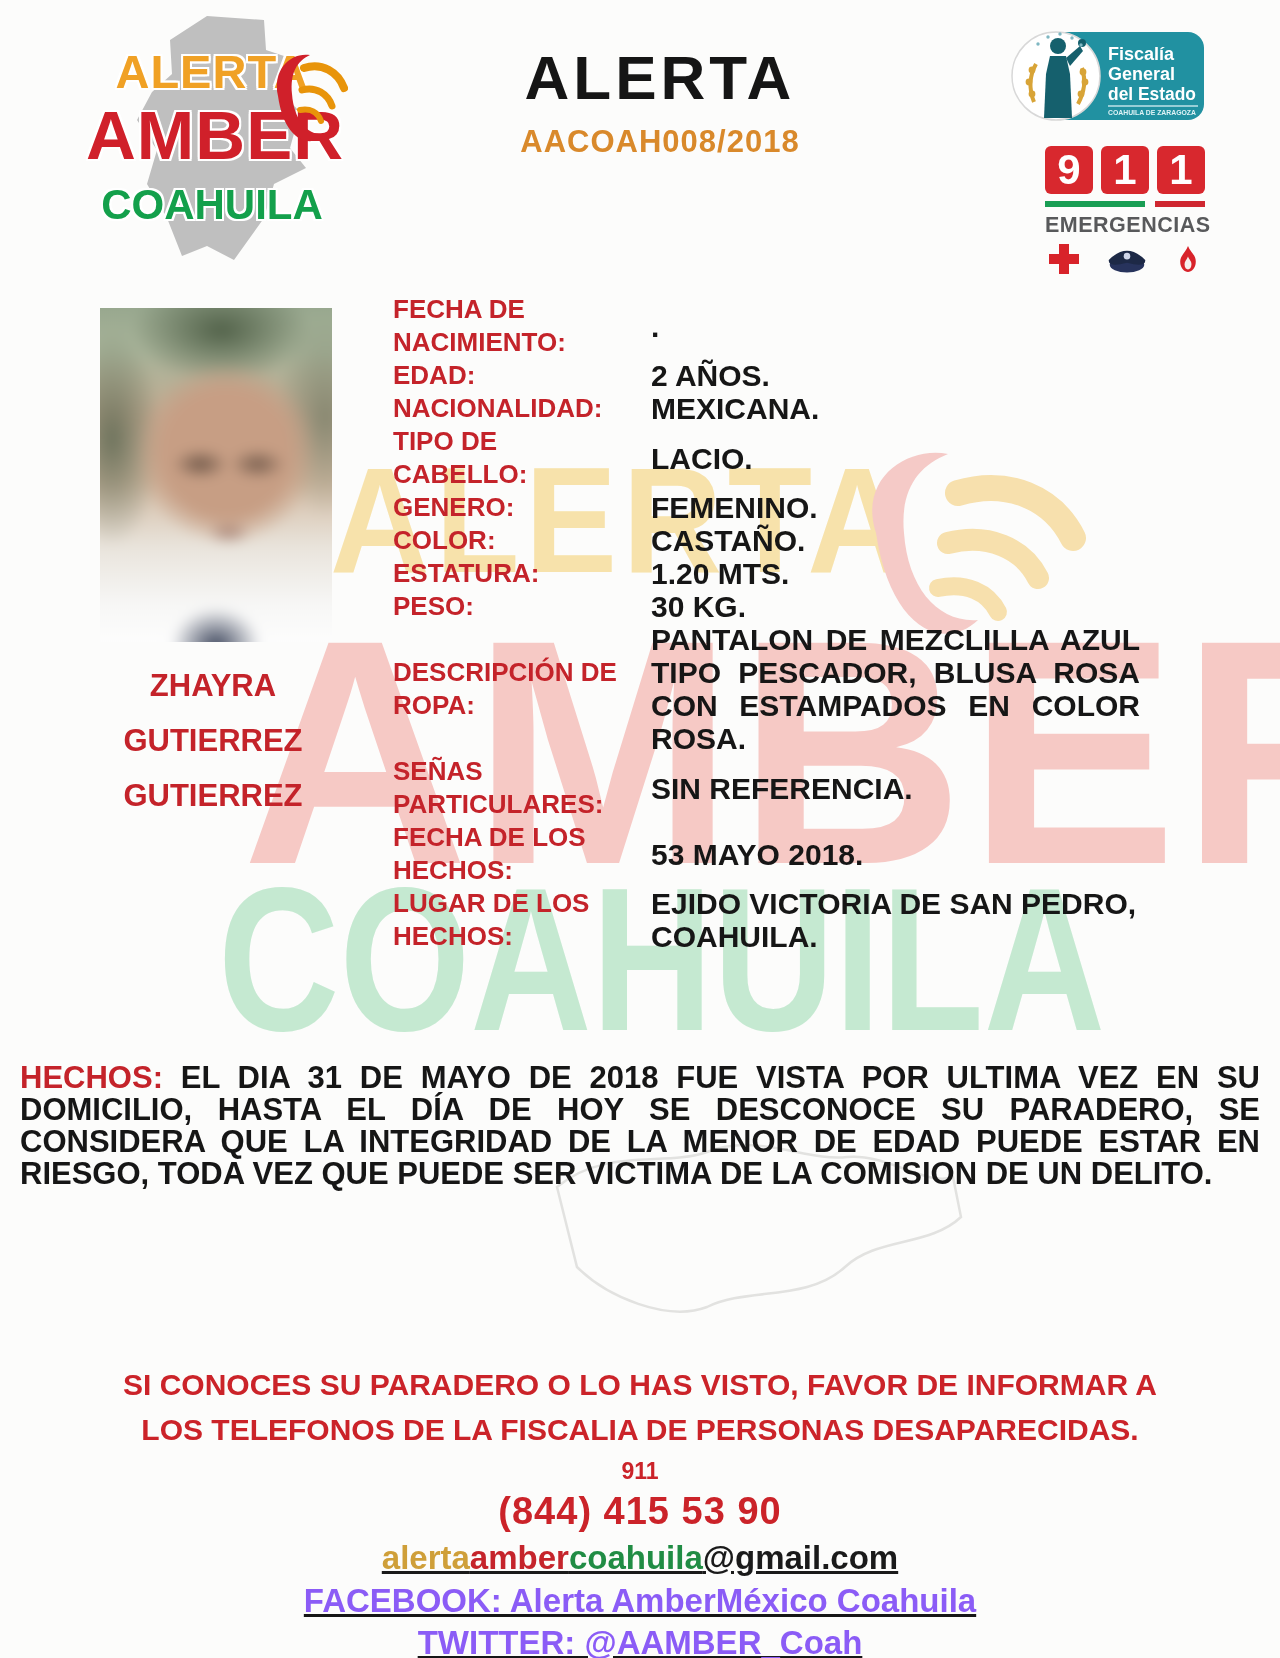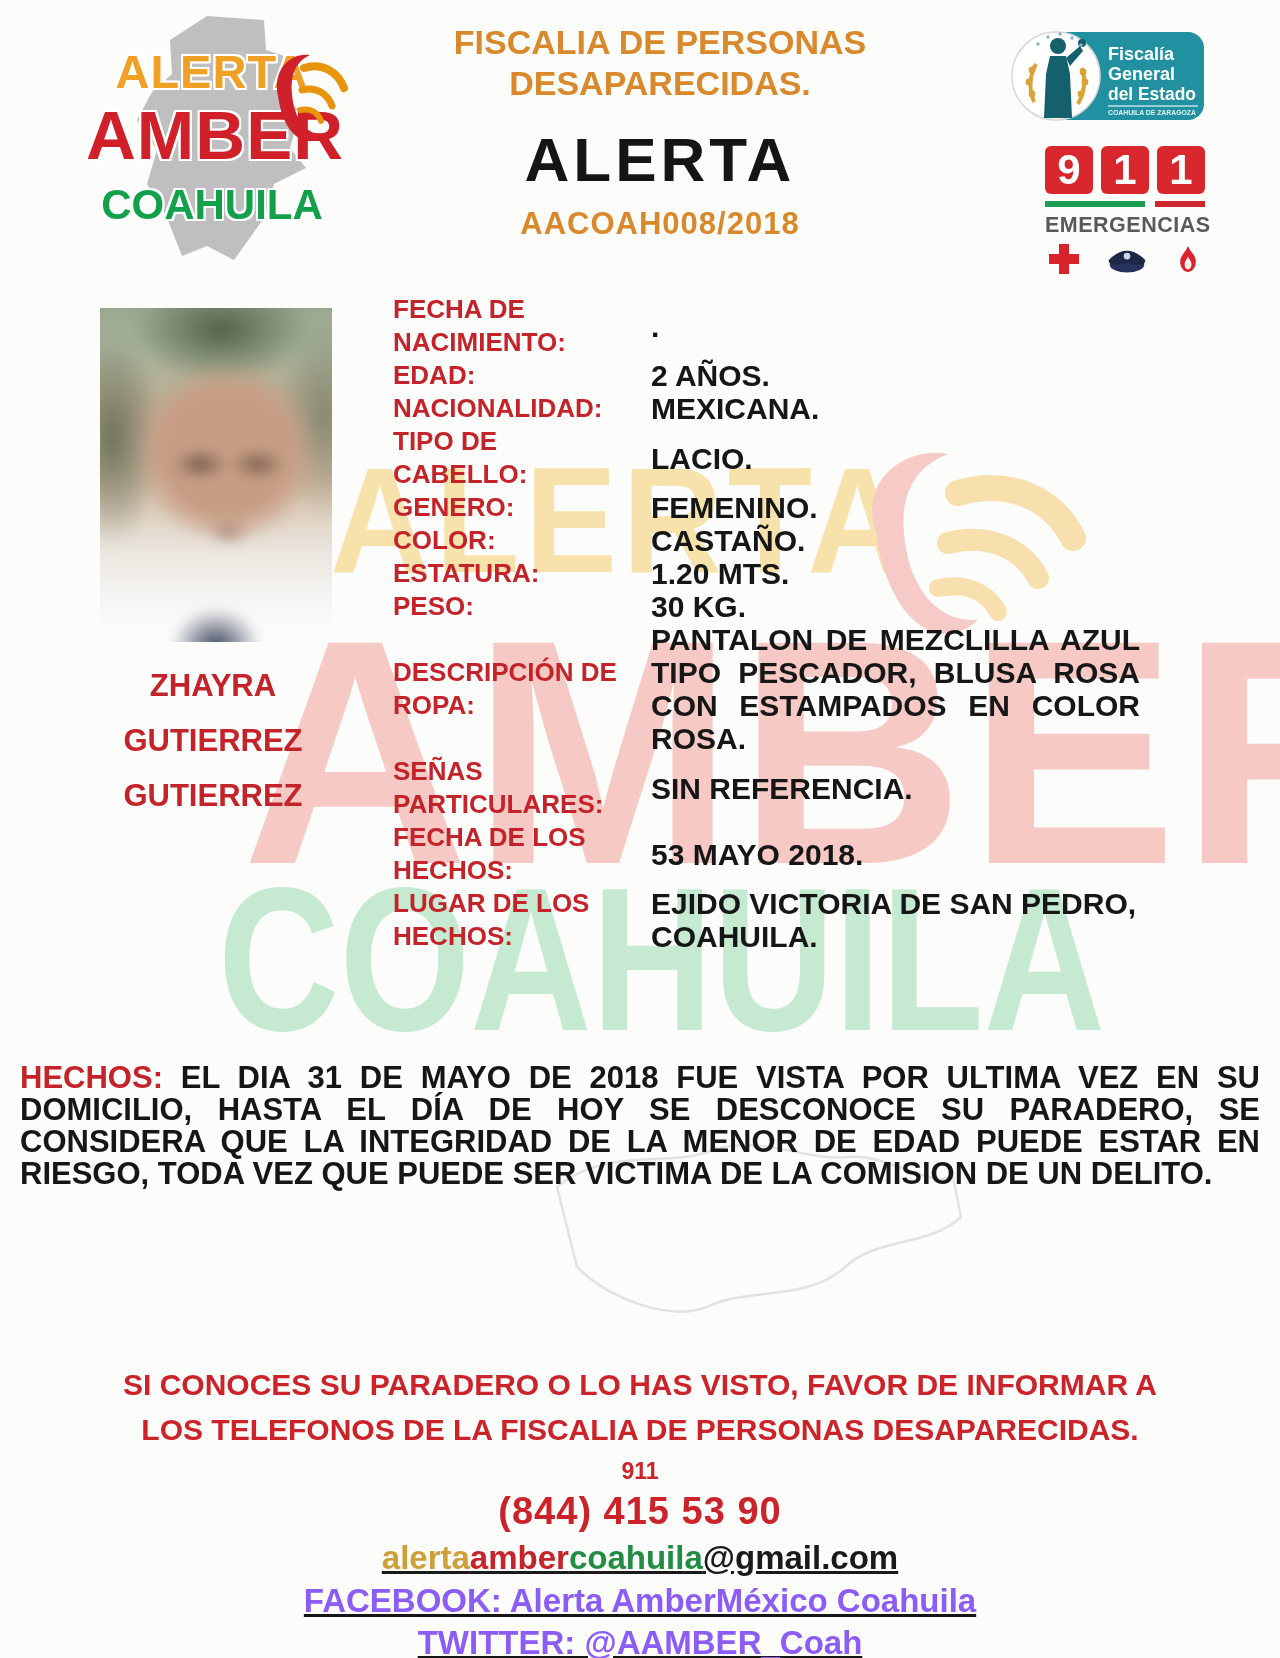--- a/index.html
+++ b/index.html
@@ -112,22 +112,20 @@
     <span class="l3">COAHUILA</span>
     <svg class="waves" width="78" height="120" viewBox="0 0 78 120">
       <path d="M8,50 C2,22 22,6 40,9 C27,15 20,27 22,48 C24,75 38,90 55,88 C40,104 14,94 8,50 Z" fill="#d0202a"></path>
       <path d="M34,22 C52,16 68,26 74,42" stroke="#e8940a" stroke-width="8" fill="none" stroke-linecap="round"></path>
       <path d="M32,44 C46,40 58,48 62,60" stroke="#e8940a" stroke-width="7" fill="none" stroke-linecap="round"></path>
       <path d="M30,64 C40,62 48,66 51,75" stroke="#e8940a" stroke-width="6" fill="none" stroke-linecap="round"></path>
     </svg>
   </div>
 
   <div class="hcenter">
-    <div class="org">FISCALIA DE PERSONAS
-DESAPARECIDAS.</div>
     <div class="alert-title">ALERTA</div>
     <div class="case-no">AACOAH008/2018</div>
   </div>
 
   <svg class="badge" width="200" height="102" viewBox="0 0 200 102">
     <rect x="30" y="2" width="166" height="88" rx="16" fill="#2191a1"></rect>
     <circle cx="48" cy="46" r="44" fill="#ffffff" stroke="#d8d8d8" stroke-width="1.5"></circle>
     <g>
       <circle cx="50" cy="16" r="8" fill="#15606d"></circle>
       <path d="M42,26 L58,26 L62,44 L64,88 L36,88 L38,44 Z" fill="#15606d"></path>

